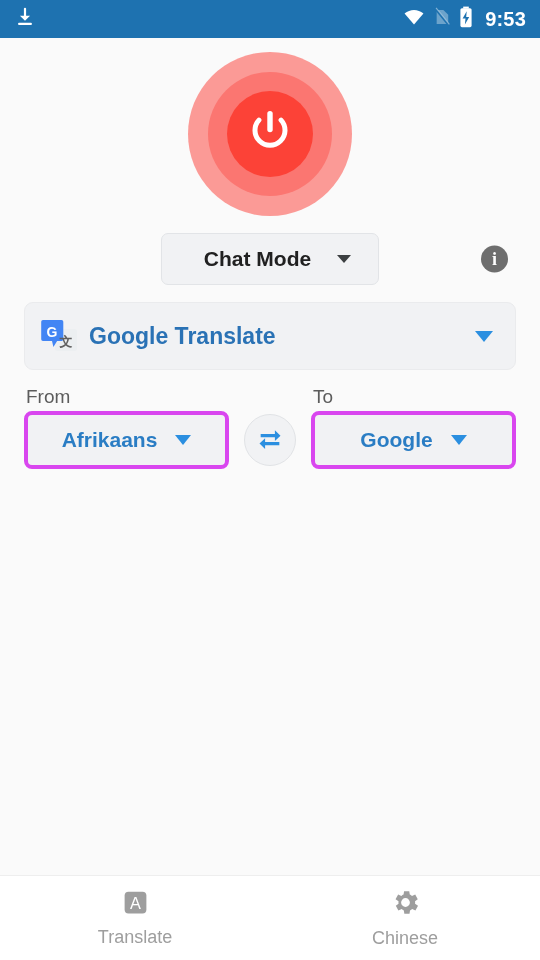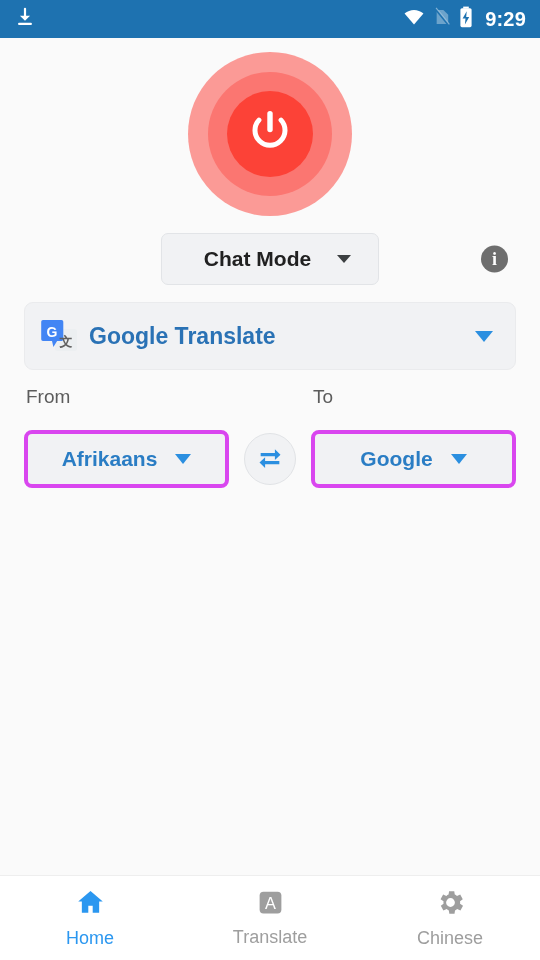--- a/index.html
+++ b/index.html
@@ -193,21 +193,21 @@
     margin-top: 16px;
     width: 492px;
     display: flex;
     align-items: flex-end;
     justify-content: space-between;
   }
   .lang-col { width: 205px; }
   .lang-label {
     font-size: 19px;
     color: #5c5c5c;
-    margin-bottom: 22px;
+    margin-bottom: 3px;
     padding-left: 2px;
   }
   .lang-select {
     width: 205px;
     height: 58px;
     background: #f1f2f4;
     border: 4px solid #d946ef;
     border-radius: 8px;
     display: flex;
     align-items: center;
@@ -289,21 +289,21 @@
           <path d="M2.3 0.7L17.3 19.2" stroke="#ffffff" stroke-width="1.3" opacity="0.45"></path>
         </svg>
       </span>
       <span>
         <svg width="14" height="22" viewBox="0 0 14 22">
           <rect x="4.2" y="0.6" width="5.6" height="2" fill="#ffffff"></rect>
           <rect x="1.4" y="2.2" width="11.2" height="19" rx="1.6" fill="#ffffff"></rect>
           <path d="M7.7 5.2L3.6 12.4h2.9L5.9 18.6l4.3-7.6H7.2z" fill="#1e72b0"></path>
         </svg>
       </span>
-      <span class="status-time">9:29</span>
+      <span class="status-time">9:53</span>
     </div>
   </div>
 
 
   <div class="content">
 
     <div class="power-wrap">
       <div class="power-mid">
         <div class="power-core">
           <span>
@@ -361,28 +361,20 @@
           <span class="label">Google</span>
           <span class="caret-blue-sm"></span>
         </div>
       </div>
     </div>
 
   </div>
 
   <div class="bottom-nav">
 
-    <div class="nav-item active">
-      <span>
-        <svg width="31" height="31" viewBox="0 0 24 24">
-          <path d="M12 3L2.5 11.2h2.8V20h5V14.6h3.4V20h5v-8.8h2.8z" fill="#2b97f0"></path>
-        </svg>
-      </span>
-      <span class="nav-label">Home</span>
-    </div>
 
     <div class="nav-item">
       <span>
         <svg width="29" height="29" viewBox="0 0 24 24">
           <rect x="3" y="3" width="18" height="18" rx="3.2" fill="#9e9e9e"></rect>
           <text x="12" y="17.4" font-family="Liberation Sans, sans-serif" font-size="13.5" fill="#ffffff" text-anchor="middle">A</text>
         </svg>
       </span>
       <span class="nav-label">Translate</span>
     </div>

